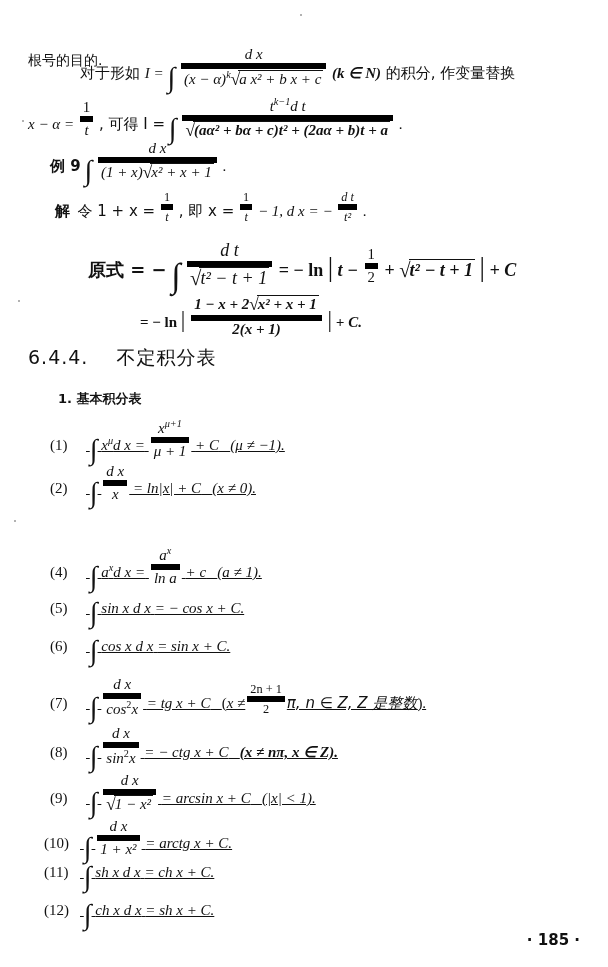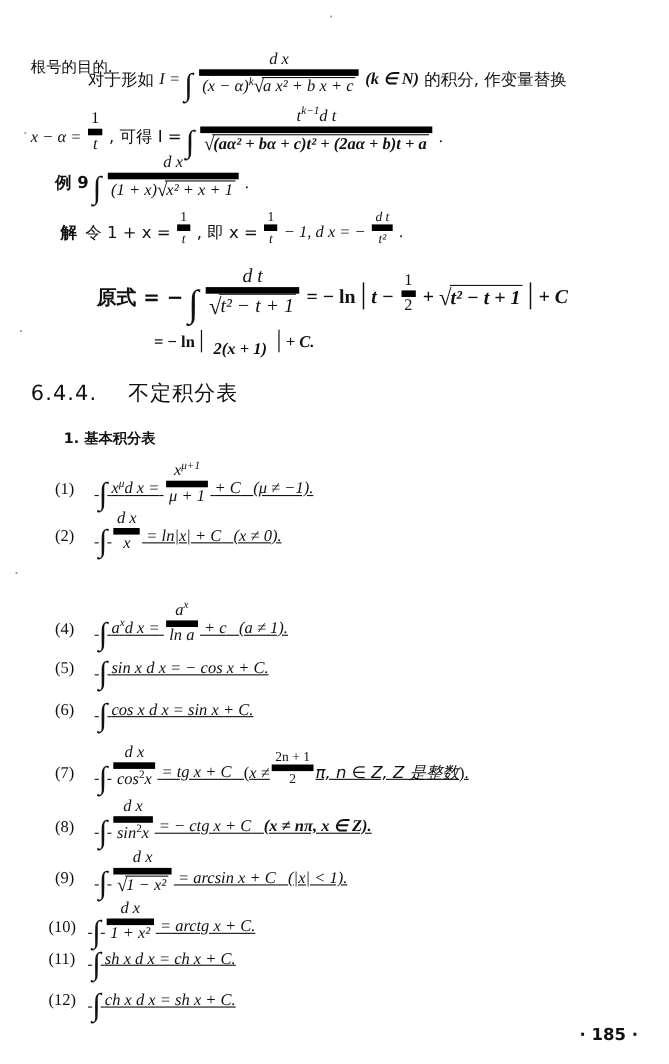--- a/index.html
+++ b/index.html
@@ -126,20 +126,21 @@
     <span class="b">+</span>
     <span class="rad"><span class="sym">√</span><span class="body it b">t² − t + 1</span></span>
     <span class="big">|</span>
     <span class="b it">+ C</span>
   </div>
 
   <div class="line" style="left:140px;top:295px;font-size:15px;">
     <span class="b">= − ln</span>
     <span class="big">|</span>
     <span class="frac">
+      <span class="num"><span class="it b">1 − x + 2</span><span class="rad"><span class="sym">√</span><span class="body it b">x² + x + 1</span></span></span>
       <span class="den it b">2(x + 1)</span>
     </span>
     <span class="big">|</span>
     <span class="b it">+ C.</span>
   </div>
 
   <div class="line sechead" style="left:28px;top:345px;">
     <span>6.4.4.</span>
     &nbsp;&nbsp;
     <span>不定积分表</span>

